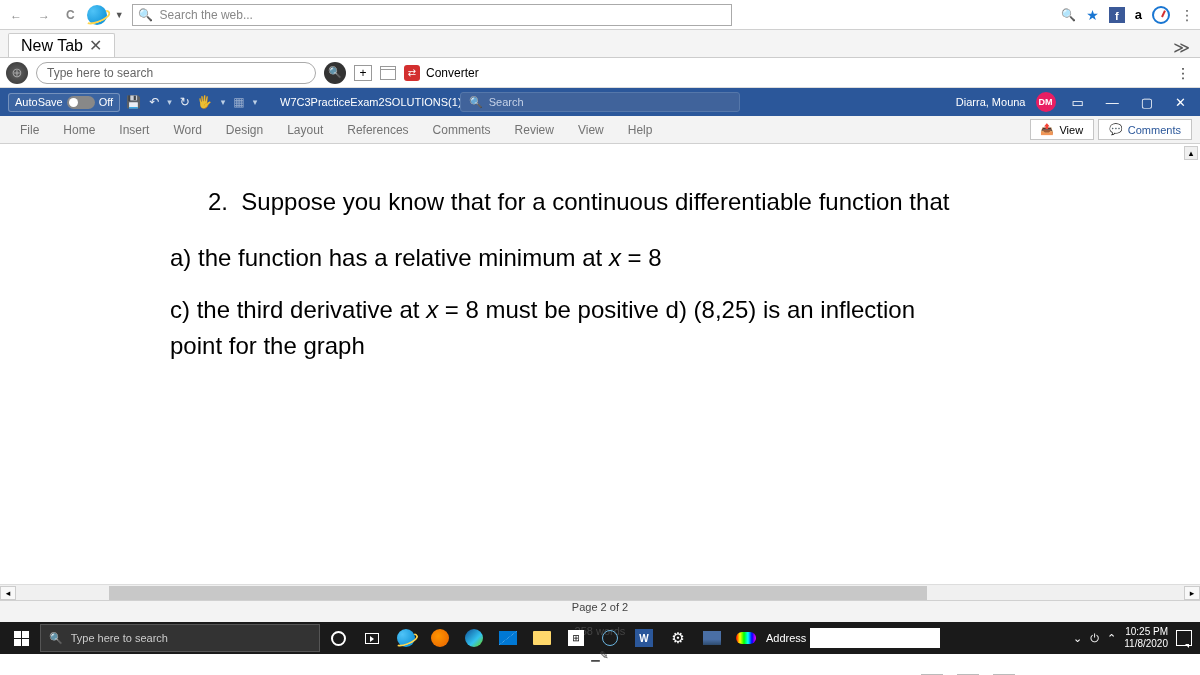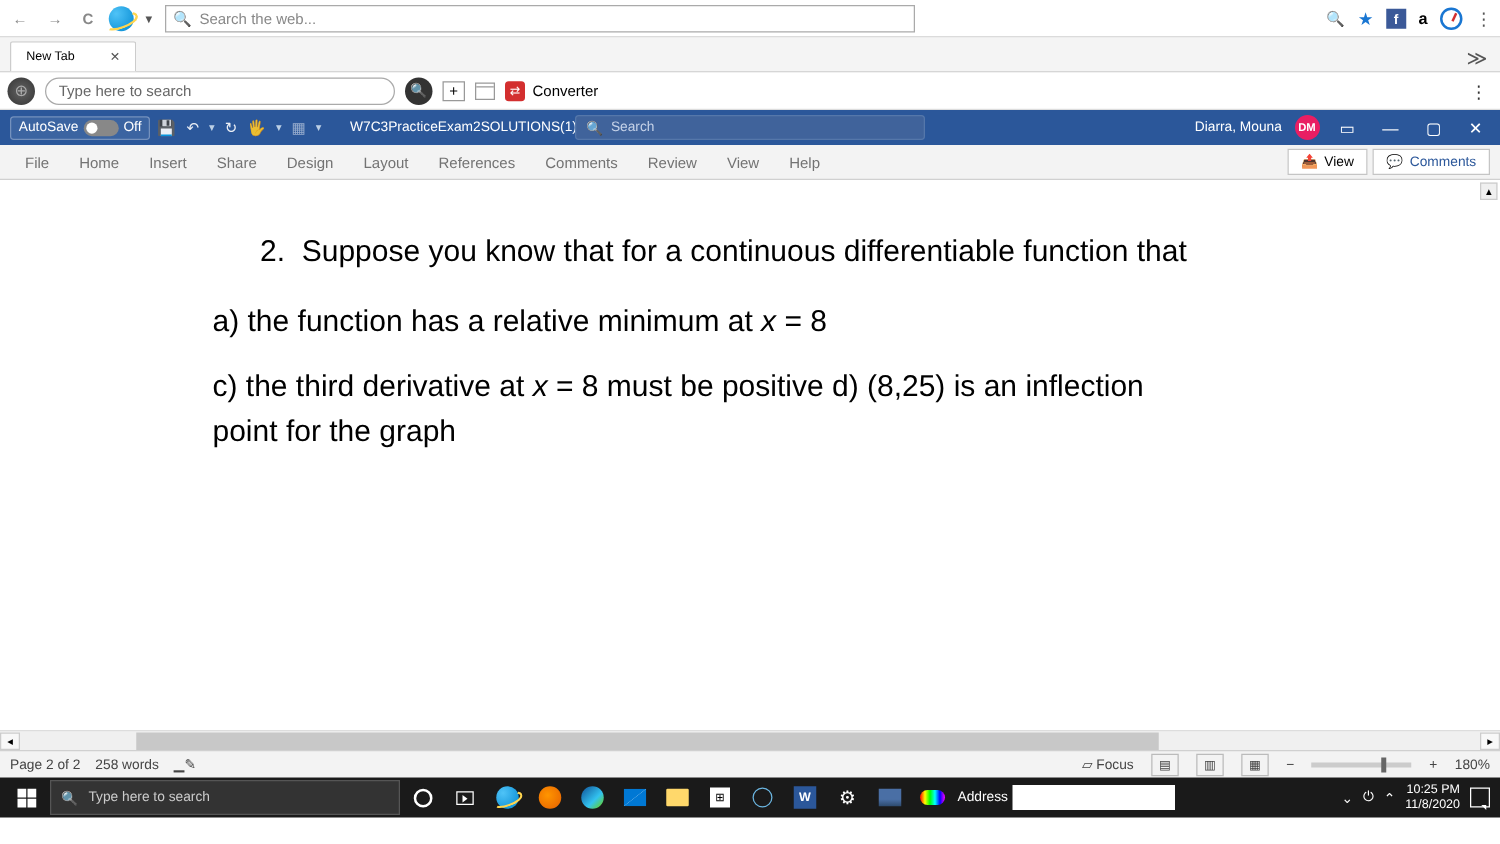--- a/index.html
+++ b/index.html
@@ -16,21 +16,21 @@
 .br-right { margin-left: auto; display: flex; align-items: center; gap: 10px; }
 .star { color: #1976d2; font-size: 14px; }
 .fb { width: 16px; height: 16px; background: #3b5998; color: #fff; font-size: 11px; font-weight: bold; display: flex; align-items: flex-end; justify-content: center; padding-bottom: 1px; }
 .amz { font-weight: bold; font-size: 13px; }
 .dash { width: 18px; height: 18px; border-radius: 50%; border: 2px solid #1976d2; position: relative; }
 .dash::after { content: ''; position: absolute; width: 2px; height: 7px; background: #d32f2f; top: 2px; left: 7px; transform-origin: bottom; transform: rotate(25deg); }
 .vdots { font-size: 14px; color: #555; }
 
 
 .browser-tabs { height: 28px; display: flex; align-items: flex-end; padding-left: 8px; background: #f4f4f4; border-bottom: 1px solid #ccc; }
-.btab { height: 24px; padding: 0 12px; border: 1px solid #ccc; border-bottom: none; display: flex; align-items: center; gap: 28px; font-size: 10px; background: #fff; border-radius: 2px 2px 0 0; }
+.btab { height: 24px; padding: 0 12px; border: 1px solid #ccc; border-bottom: none; display: flex; align-items: center; gap: 6px; font-size: 16px; background: #fff; border-radius: 2px 2px 0 0; }
 .btab .x { color: #555; }
 .chevrons { margin-left: auto; padding: 0 10px; color: #555; }
 
 
 .toolbar2 { height: 30px; background: #fff; display: flex; align-items: center; padding: 0 6px; gap: 8px; border-bottom: 1px solid #ddd; }
 .globe2 { width: 22px; height: 22px; border-radius: 50%; background: radial-gradient(circle, #555 30%, #333); display: flex; align-items: center; justify-content: center; color: #aaa; font-size: 13px; }
 .pill { height: 22px; border: 1px solid #aaa; border-radius: 11px; display: flex; align-items: center; padding: 0 10px; font-size: 12px; color: #666; width: 280px; }
 .srch-circle { width: 22px; height: 22px; border-radius: 50%; background: #333; color: #fff; display: flex; align-items: center; justify-content: center; font-size: 11px; }
 .plus-tab { border: 1px solid #999; width: 18px; height: 16px; display: flex; align-items: center; justify-content: center; font-size: 12px; }
 .win-icon { border: 1px solid #999; width: 16px; height: 14px; position: relative; }
@@ -69,21 +69,21 @@
 .opt { margin-left: 10px; margin-bottom: 16px; }
 .underline { text-decoration: underline; text-decoration-color: #0066cc; }
 
 
 .hscroll { height: 16px; background: #f0f0f0; border-top: 1px solid #ddd; display: flex; align-items: center; }
 .hs-arrow { width: 16px; height: 14px; border: 1px solid #ccc; background: #f8f8f8; font-size: 9px; display: flex; align-items: center; justify-content: center; }
 .hs-track { flex: 1; height: 14px; position: relative; }
 .hs-thumb { position: absolute; left: 8%; width: 70%; height: 100%; background: #c8c8c8; }
 
 
-.word-status { height: 22px; background: #f3f3f3; border-top: 1px solid #d0d0d0; display: flex; align-items: center; font-size: 11px; padding: 0 8px; gap: 12px; color: #444; }
+.word-status { height: 22px; background: #f3f3f3; border-top: 1px solid #d0d0d0; display: flex; align-items: center; font-size: 11px; padding: 0 8px; gap: 12px; color: #444; flex-direction: column; }
 .ws-right { margin-left: auto; display: flex; align-items: center; gap: 14px; }
 .view-btn { width: 22px; height: 18px; border: 1px solid #bbb; display: flex; align-items: center; justify-content: center; font-size: 10px; }
 .zoom-slider { width: 80px; height: 4px; background: #ccc; position: relative; }
 .zoom-slider::after { content: ''; position: absolute; width: 4px; height: 12px; background: #666; top: -4px; left: 70%; }
 
 
 .taskbar { height: 32px; background: #1a1a1a; display: flex; align-items: center; padding: 0 4px; gap: 2px; color: #fff; font-size: 11px; }
 .start { width: 34px; height: 28px; display: flex; align-items: center; justify-content: center; }
 .win-logo { display: grid; grid-template-columns: 7px 7px; grid-template-rows: 7px 7px; gap: 1px; }
 .win-logo span { background: #fff; }
@@ -184,21 +184,21 @@
     <span class="win-btn">—</span>
     <span class="win-btn">▢</span>
     <span class="win-btn">✕</span>
   </div>
 </div>
 
 <div class="ribbon">
   <div class="rtab">File</div>
   <div class="rtab">Home</div>
   <div class="rtab">Insert</div>
-  <div class="rtab">Share</div>
+  <div class="rtab">Word</div>
   <div class="rtab">Design</div>
   <div class="rtab">Layout</div>
   <div class="rtab">References</div>
   <div class="rtab">Comments</div>
   <div class="rtab">Review</div>
   <div class="rtab">View</div>
   <div class="rtab">Help</div>
   <div class="ribbon-right">
     <div class="share-btn">
         <span>📤</span>

